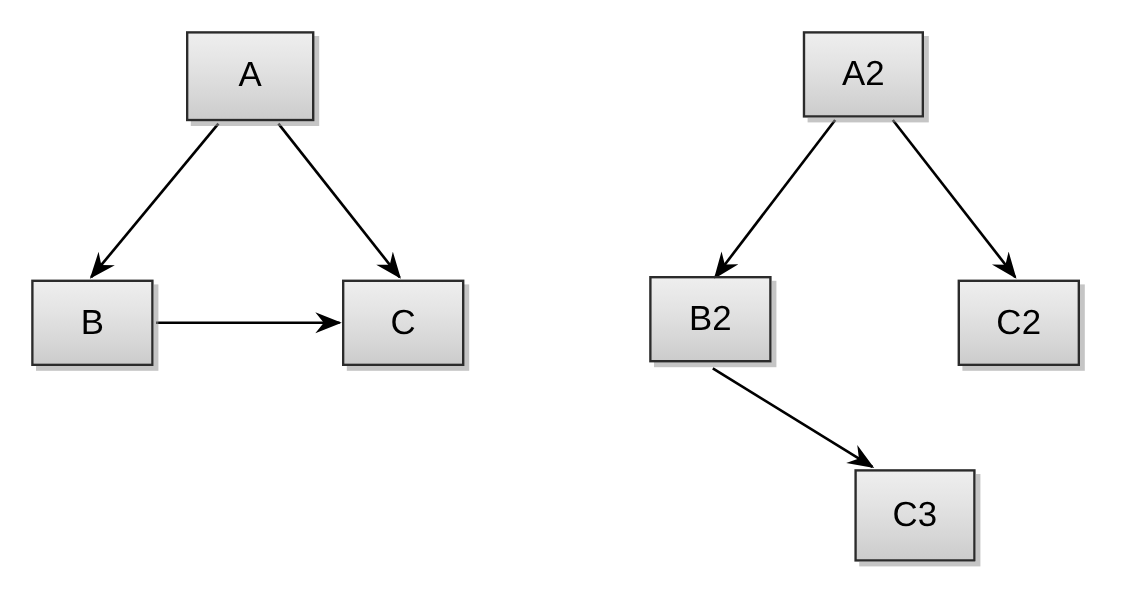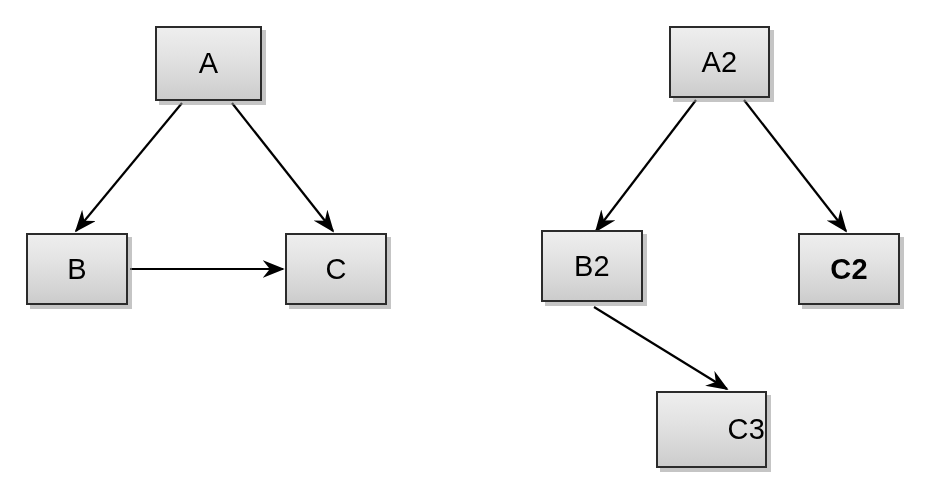--- a/index.html
+++ b/index.html
@@ -76,21 +76,21 @@
       </div>
       <div class="node" style="left: 285px; top: 233px; width: 102px; height: 72px;">
         <span class="node-label">C</span>
       </div>
       <div class="node" style="left: 669px; top: 26px; width: 101px; height: 72px; justify-content: center;">
         <span class="node-label">A2</span>
       </div>
       <div class="node" style="left: 541px; top: 230px; width: 102px; height: 72px;">
         <span class="node-label">B2</span>
       </div>
-      <div class="node" style="left: 798px; top: 233px; width: 102px; height: 72px; font-weight: bold;">
+      <div class="node" style="left: 798px; top: 233px; width: 102px; height: 72px;">
         <span class="node-label">C2</span>
       </div>
-      <div class="node" style="left: 656px; top: 391px; width: 111px; height: 77px; justify-content: flex-end;">
+      <div class="node" style="left: 712px; top: 391px; width: 101px; height: 77px;">
         <span class="node-label">C3</span>
       </div>
     </div>
 
 </div>
 
 </body></html>

